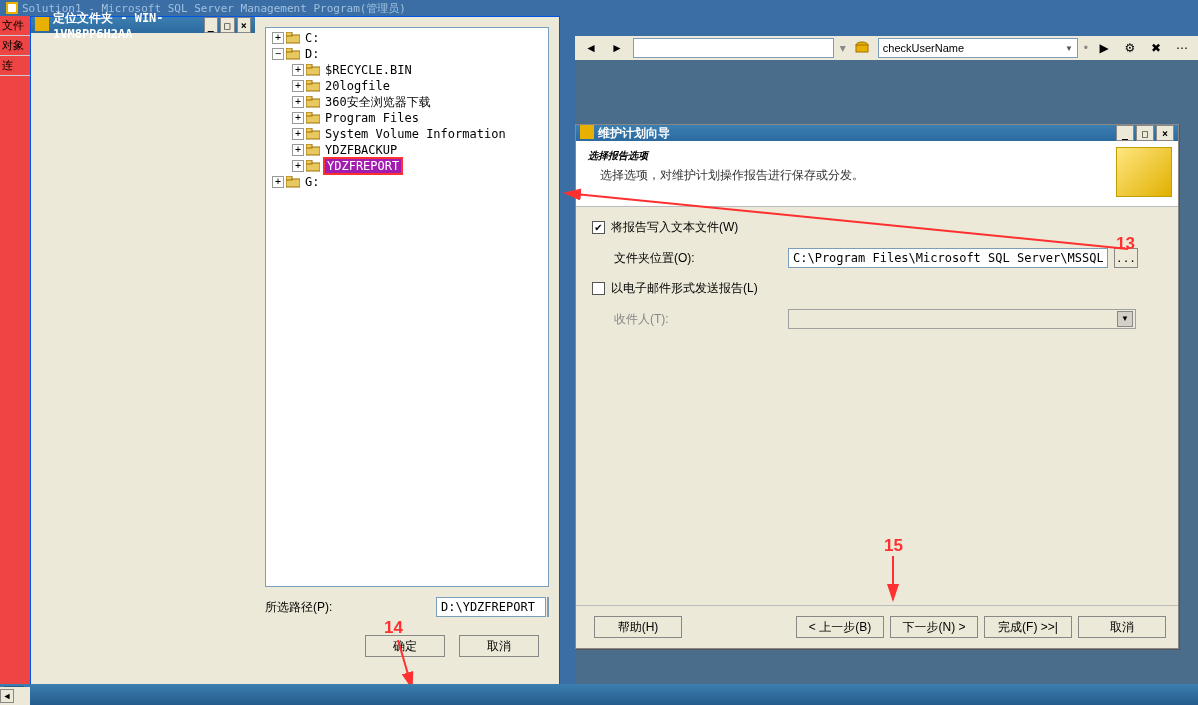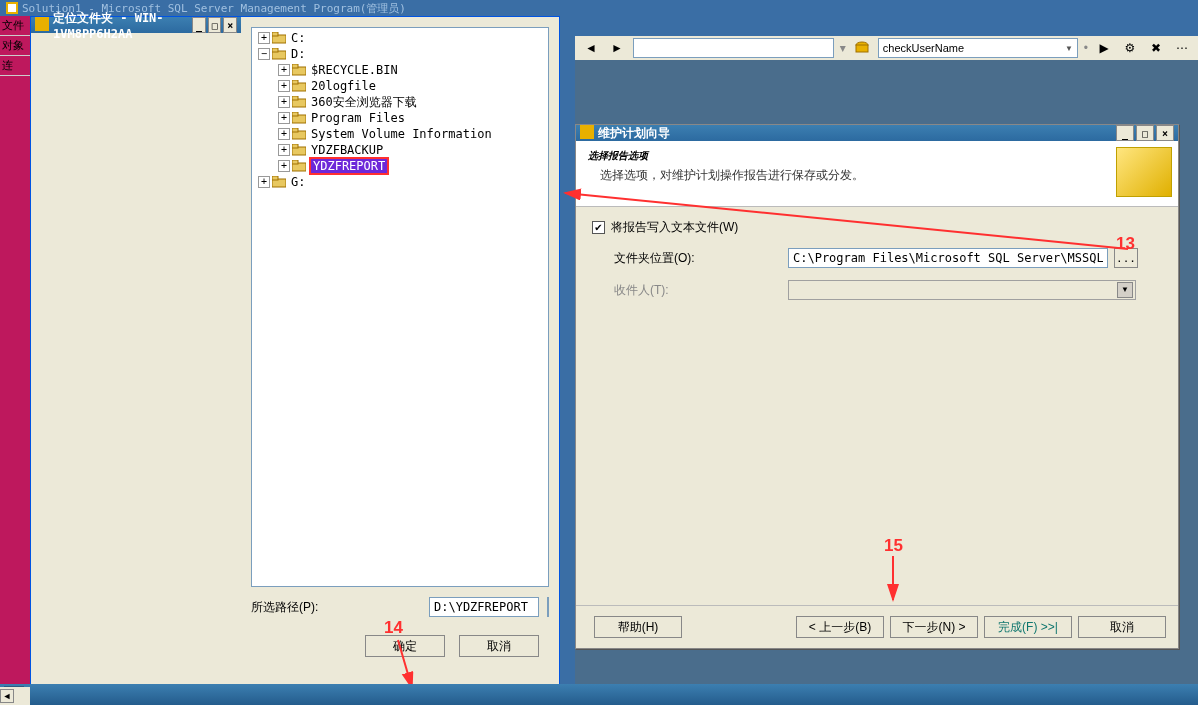--- a/index.html
+++ b/index.html
@@ -132,32 +132,32 @@
     background: #fff;
   }
   .folder-icon {
     width: 14px; height: 12px;
     display: inline-block;
     margin-right: 3px;
   }
   .folder-icon svg { display: block; }
   .tree-label { padding: 0 2px; }
   .tree-label.selected {
-    background: #6d28d9;
+    background: #a21caf;
     color: #fff;
   }
   .highlight-red {
     border: 2px solid #ff3030;
     border-radius: 0;
   }
   .path-row {
     display: flex;
     align-items: center;
     margin-top: 10px;
-    gap: 8px;
+    gap: 1px;
   }
   .path-input {
     flex: 1;
     border: 1px solid #7b9ebd;
     background: #fff;
     height: 20px;
     padding: 0 4px;
     font-size: 12px;
     font-family: "SimSun", monospace;
   }
@@ -265,31 +265,31 @@
   }
   .wiz-footer .gap { flex: 1; }
   .wiz-btn {
     width: 88px; height: 22px;
     border: 1px solid #888;
     background: #ece9d8;
     font-size: 12px;
     cursor: pointer;
     margin-left: 6px;
   }
-  .wiz-btn.disabled { color: #0f766e; }
+  .wiz-btn.disabled { color: #000000; }
   
   .anno { position: absolute; color: #ff3030; font-weight: bold; font-size: 17px; }
   
   .left-strip {
     position: absolute;
     top: 16px;
     left: 0;
     width: 30px;
     bottom: 0;
-    background: #be185d;
+    background: #ef4444;
     font-size: 11px;
   }
   .left-strip div { padding: 2px 2px; border-bottom: 1px solid #ccc; }
   .taskbar {
     position: absolute;
     left: 0; right: 0; bottom: 0;
     height: 21px;
     background: linear-gradient(#3c7fb1, #245c8c);
     display: flex;
     align-items: center;
@@ -367,20 +367,24 @@
   <div class="wiz-body">
     <div class="wiz-row">
       <span class="checkbox">✔</span>
       <span>将报告写入文本文件(W)</span>
     </div>
     <div class="wiz-row">
       <span class="wiz-label-col" style="padding-left:22px;">文件夹位置(O):</span>
       <input class="txt-input" style="width: 320px;" value="C:\Program Files\Microsoft SQL Server\MSSQL11.MSSQLS">
       <button class="browse-btn highlight-red">...</button>
     </div>
+    <div class="wiz-row" style="margin-top:10px;">
+      <span class="checkbox"></span>
+      <span>以电子邮件形式发送报告(L)</span>
+    </div>
     <div class="wiz-row">
       <span class="wiz-label-col" style="padding-left:22px;color:#888;">收件人(T):</span>
       <div class="combo" style="width:348px;">
         <div class="dd">▼</div>
       </div>
     </div>
   </div>
   <div class="wiz-footer">
     <button class="wiz-btn">帮助(H)</button>
     <span class="gap"></span>

